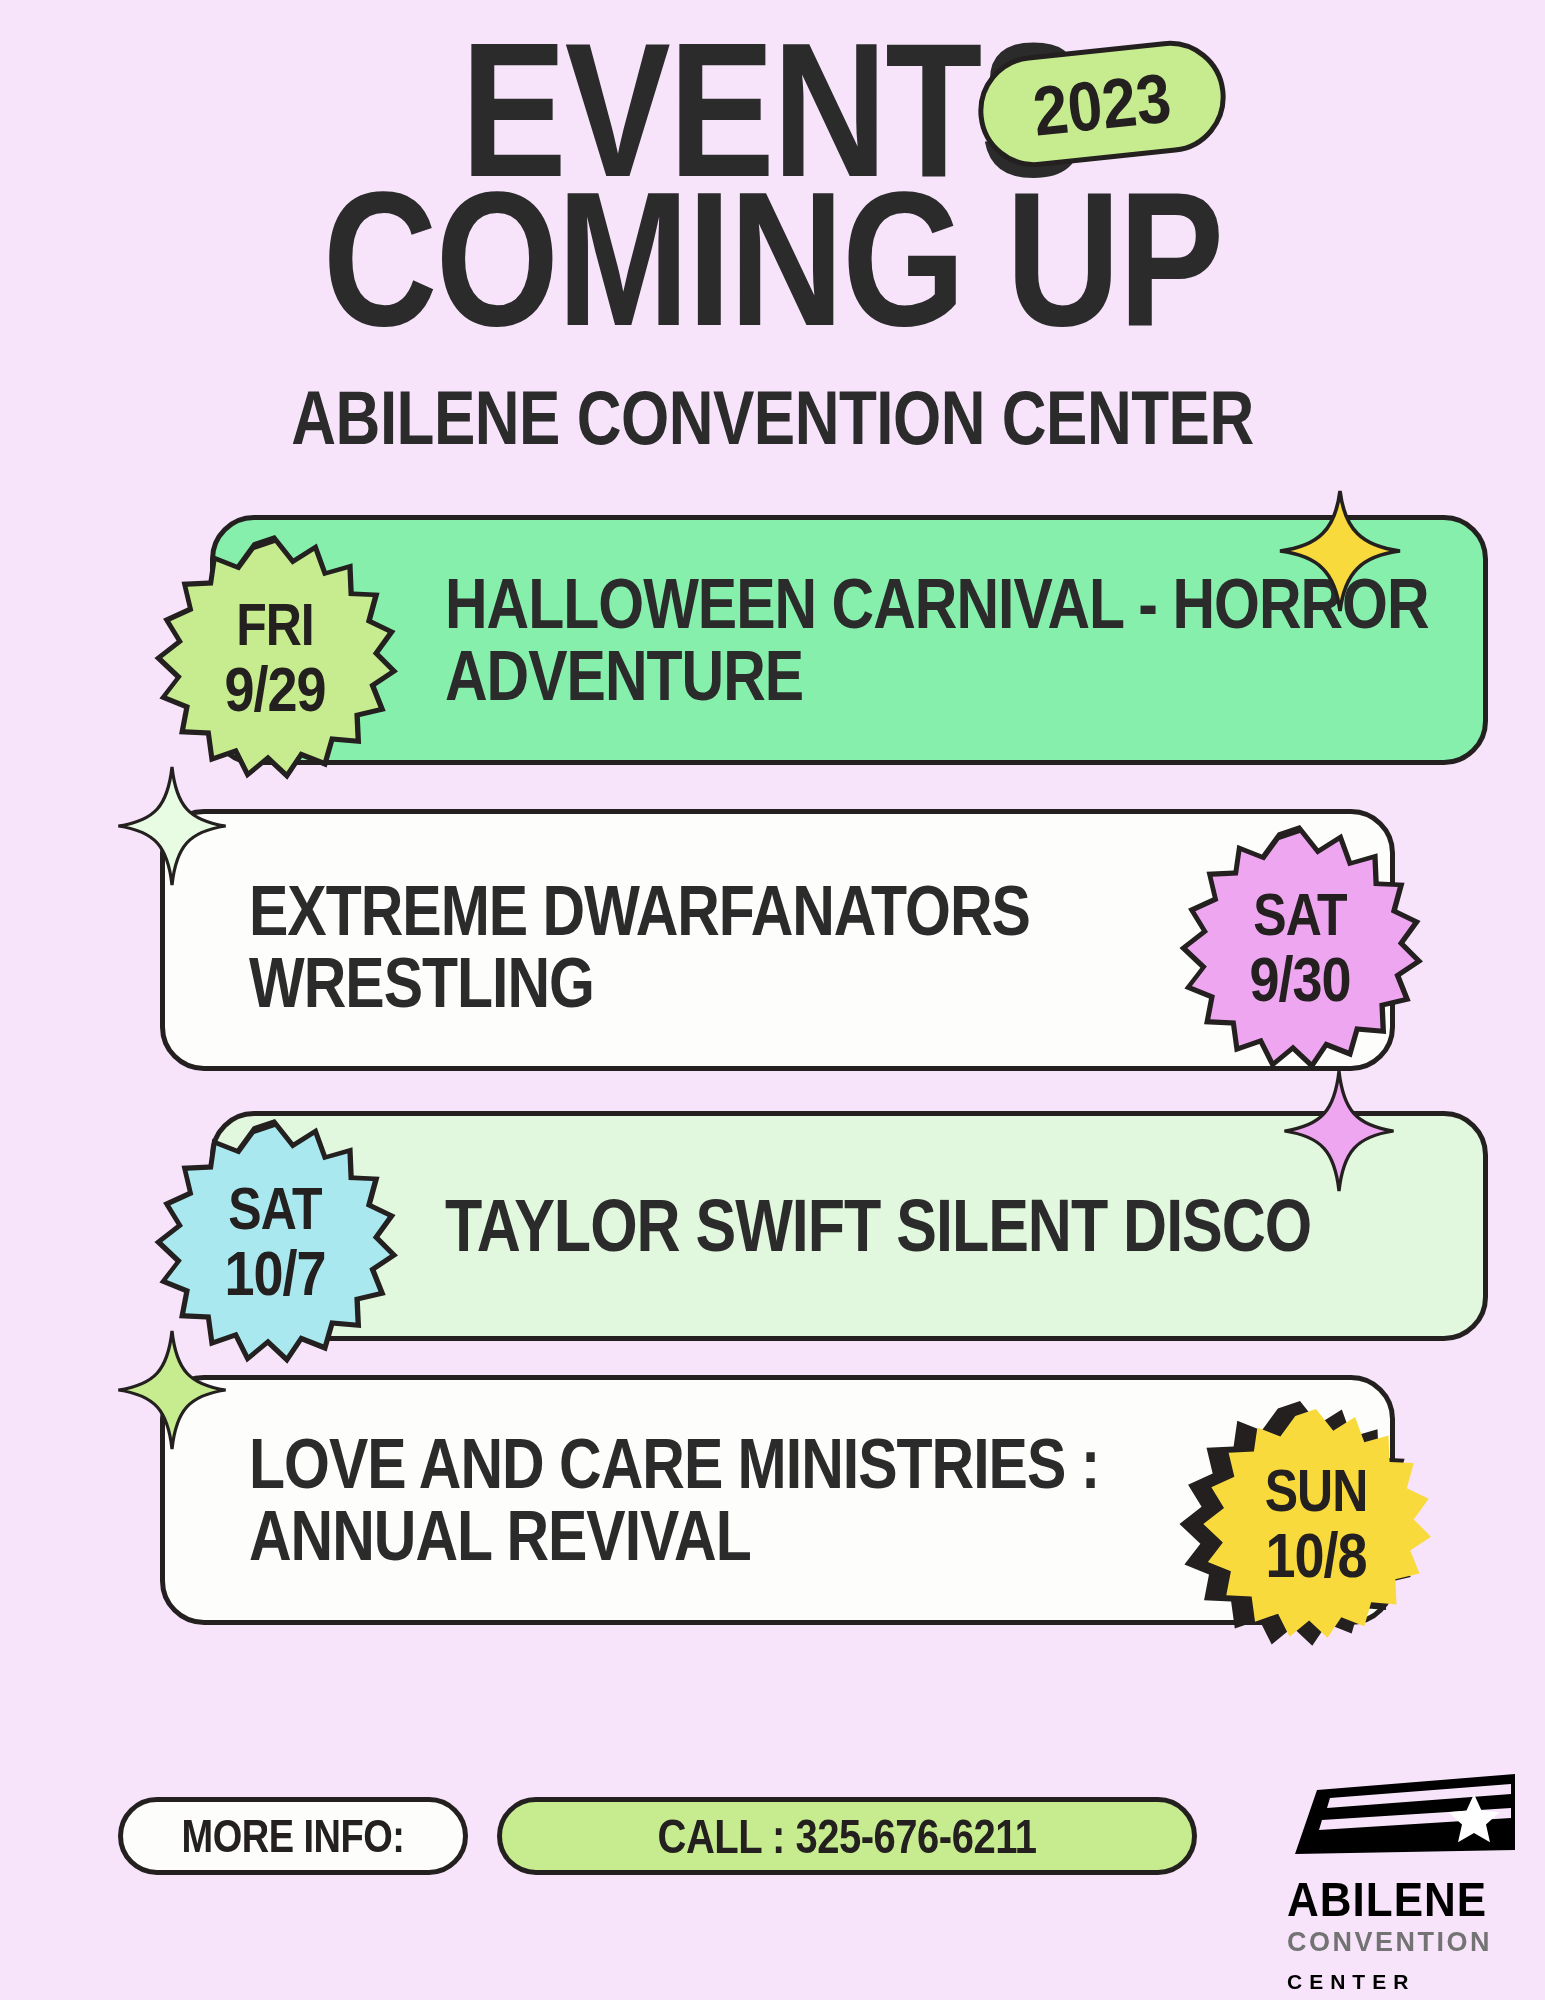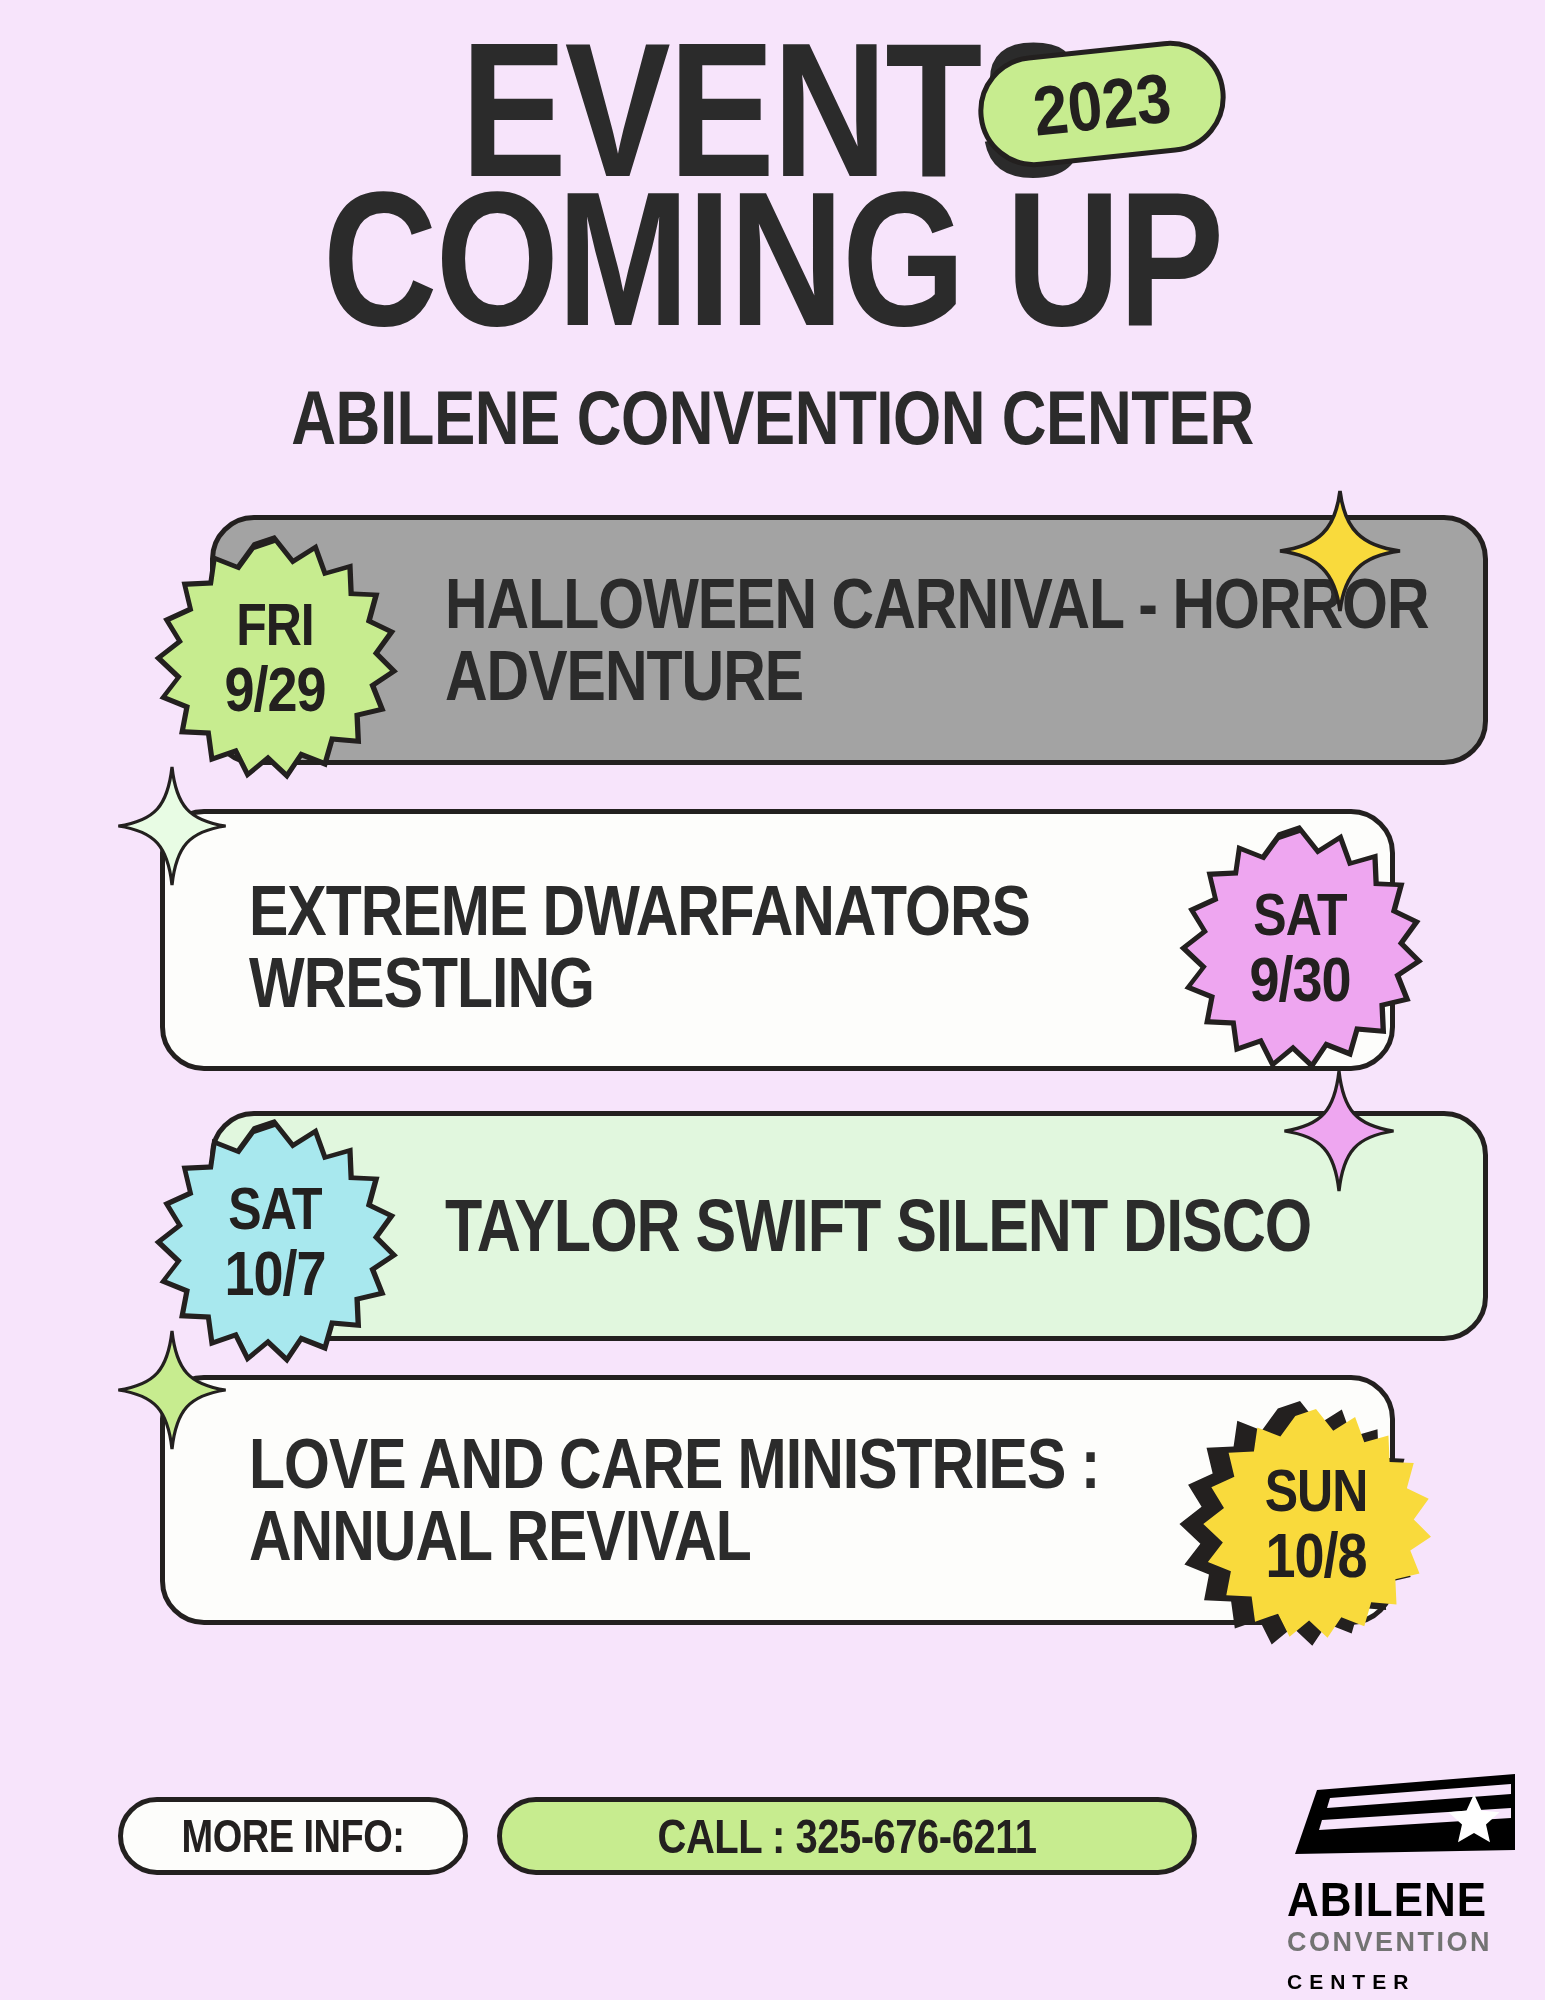--- a/index.html
+++ b/index.html
@@ -68,21 +68,21 @@
 
   .card {
     position:relative;
     border:5px solid #23201f;
     border-radius:44px;
     min-height:212px;
     display:flex;
     align-items:center;
     z-index:2;
   }
-  .card.peach  { background:#a3a3a3; }
+  .card.peach  { background:#86efac; }
   .card.white  { background:#fdfdfb; }
   .card.mint   { background:#e1f7de; }
 
   .card-1 { margin:0 57px 0 210px; padding:26px 40px 26px 230px; min-height:250px; }
   .card-2 { margin:0 150px 0 160px; padding:26px 240px 12px 84px; min-height:262px; }
   .card-3 { margin:0 57px 16px 210px; padding:26px 40px 26px 230px; min-height:230px; }
   .card-4 { margin:0 150px 0 160px; padding:26px 240px 26px 84px; min-height:250px; }
 
   .card-title {
     font-size:59px;

